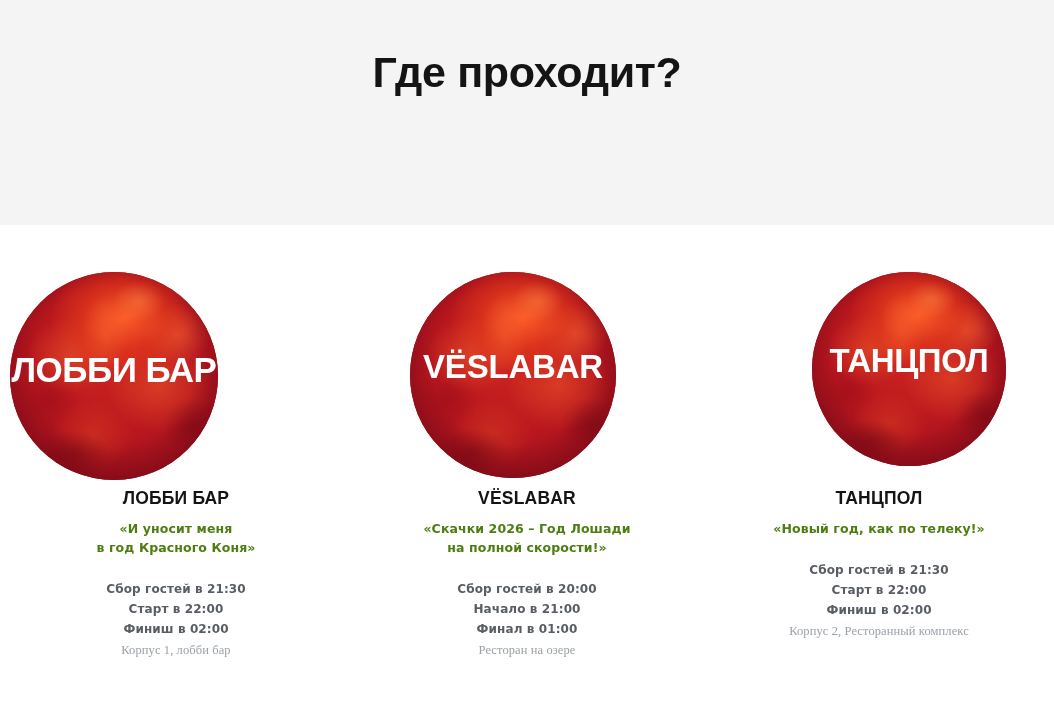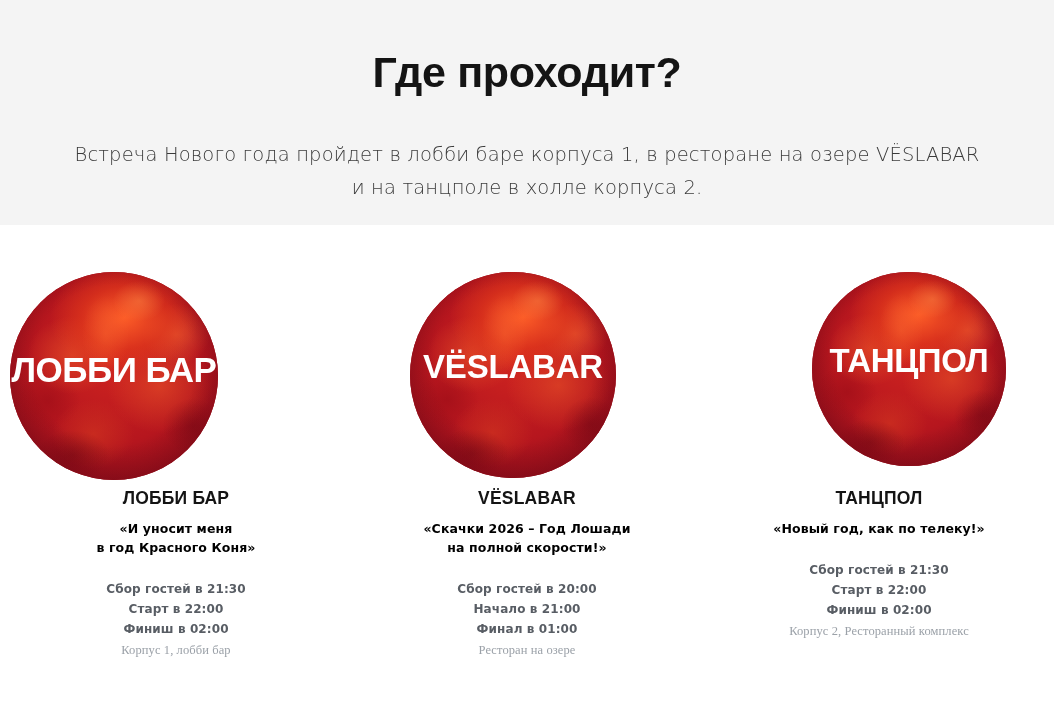--- a/index.html
+++ b/index.html
@@ -169,21 +169,21 @@
     color: #141414;
     letter-spacing: 0.2px;
     font-family: "Liberation Sans", "DejaVu Sans", sans-serif;
   }
 
   .tagline {
     margin-top: 10px;
     font-size: 12.5px;
     line-height: 19px;
     font-weight: 700;
-    color: #000000;
+    color: #4d7c0f;
     letter-spacing: 0.1px;
     font-family: "DejaVu Sans", "Liberation Sans", sans-serif;
   }
   .tagline .line { display: block; }
 
   .schedule {
     margin-top: 22px;
   }
   .schedule .row {
     display: block;
@@ -206,24 +206,20 @@
   }
 </style>
 </head>
 <body>
 
 <div class="page">
 
   <div class="header-band">
     <h1 class="page-title">Где проходит?</h1>
 
-    <p class="intro">
-      <span class="line">Встреча Нового года пройдет в лобби баре корпуса 1, в ресторане на озере VËSLABAR</span>
-      <span class="line">и на танцполе в холле корпуса 2.</span>
-    </p>
   </div>
 
   <div class="columns">
 
     <div class="col col-0">
       <div class="badge-wrap">
         <div class="badge">
           <div class="tex"></div>
           <div class="tex2"></div>
           <div class="vignette"></div>

